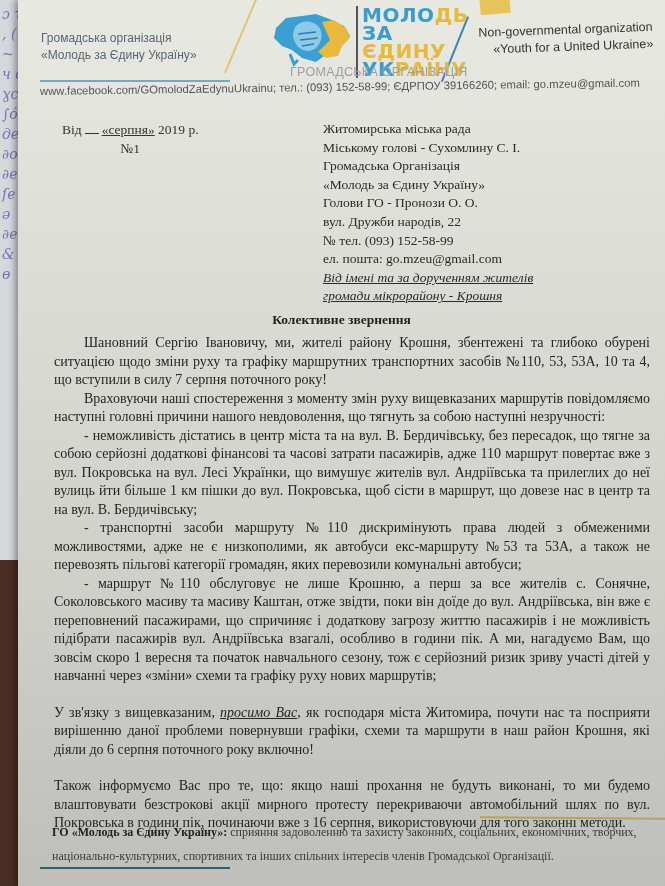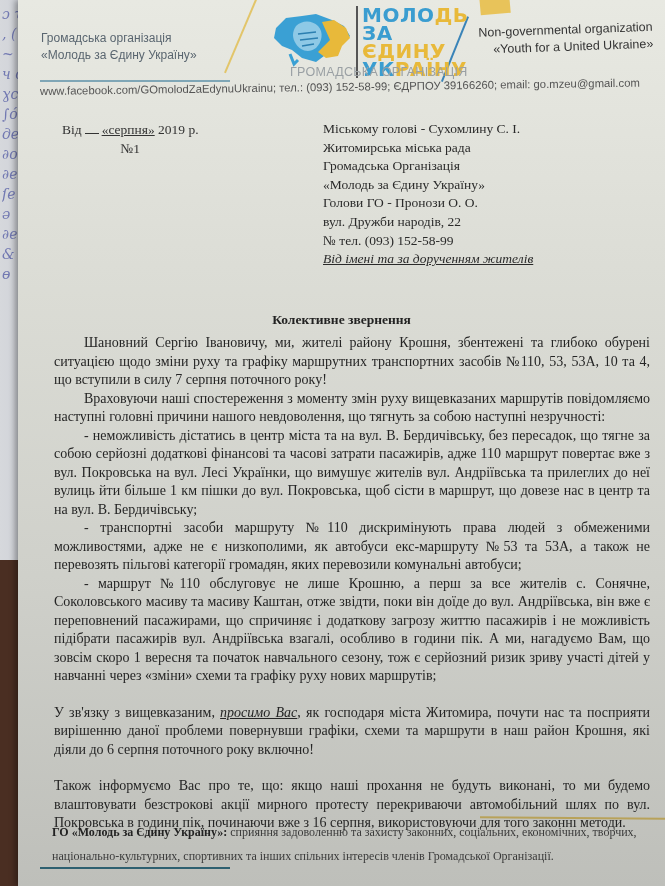--- a/index.html
+++ b/index.html
@@ -139,28 +139,30 @@
 
   <div class="meta-left">
     <div>
       <span>Від</span><span class="blank"></span><span class="month">«серпня»</span>
       <span>2019 р.</span>
     </div>
     <div>№1</div>
   </div>
 
   <div class="addressee">
+    <div>Житомирська міська рада</div>
     <div>Міському голові - Сухомлину С. І.</div>
-    <div>Житомирська міська рада</div>
     <div>Громадська Організація</div>
     <div>«Молодь за Єдину Україну»</div>
     <div>Голови ГО - Пронози О. О.</div>
     <div>вул. Дружби народів, 22</div>
     <div>№ тел. (093) 152-58-99</div>
+    <div>ел. пошта: go.mzeu@gmail.com</div>
     <div class="it">Від імені та за дорученням  жителів</div>
+    <div class="it">громади мікрорайону - Крошня</div>
   </div>
 
   <div class="title">Колективне звернення</div>
 
   <div class="body-text">
     <p class="ind">Шановний Сергію Івановичу, ми, жителі району Крошня, збентежені та глибоко обурені ситуацією щодо зміни руху та графіку маршрутних транспортних засобів №110, 53, 53А, 10 та 4, що вступили в силу 7 серпня поточного року!</p>
     <p class="ind">Враховуючи наші спостереження з моменту змін руху вищевказаних маршрутів повідомляємо наступні головні причини нашого невдоволення, що тягнуть за собою наступні незручності:</p>
     <p class="ind">- неможливість дістатись в центр міста та на вул. В. Бердичівську,  без пересадок, що тягне за собою серйозні додаткові фінансові та часові затрати пасажирів, адже 110 маршрут повертає вже з вул. Покровська на вул. Лесі Українки, що вимушує жителів вул. Андріївська та прилеглих до неї вулиць йти більше 1 км пішки до вул. Покровська, щоб сісти в маршрут, що довезе нас в центр та на вул. В. Бердичівську;</p>
     <p class="ind">- транспортні засоби маршруту №110 дискримінують права людей з обмеженими можливостями, адже не є низкополими, як автобуси екс-маршруту №53 та 53А, а також не перевозять пільгові категорії громадян, яких перевозили комунальні автобуси;</p>
     <p class="ind">- маршрут №110 обслуговує не лише Крошню, а перш за все жителів с. Сонячне, Соколовського масиву та масиву Каштан, отже звідти, поки він доїде до вул. Андріївська, він вже є переповнений пасажирами, що спричиняє і додаткову загрозу життю пасажирів і не можливість підібрати пасажирів вул. Андріївська взагалі, особливо в години пік. А ми, нагадуємо Вам, що зовсім скоро 1 вересня та початок навчального сезону, тож є серйозний ризик зриву участі дітей у навчанні через «зміни» схеми та графіку руху нових маршрутів;</p>

